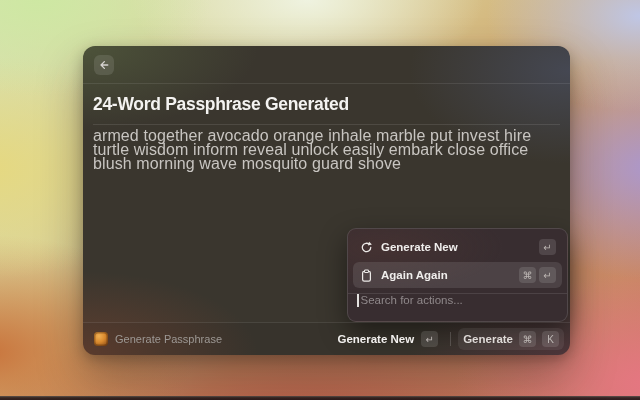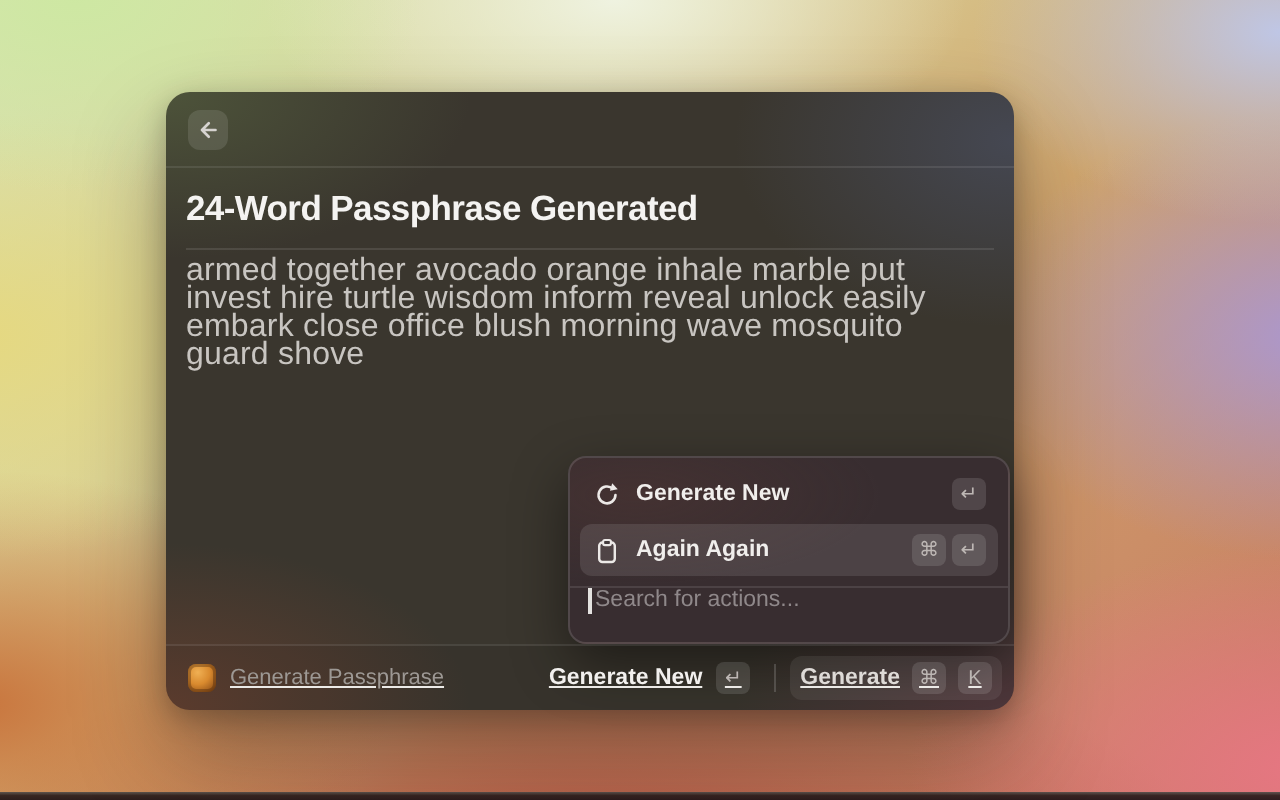--- a/index.html
+++ b/index.html
@@ -23,21 +23,21 @@
 
   
   .bottom-strip {
     position: absolute; left: 0; right: 0; bottom: 0; height: 4px;
     background: linear-gradient(180deg, #55504c 0%, #2a1d1c 45%, #201518 100%);
     opacity: 0.92;
   }
 
   
   .window {
-    position: absolute; left: 83px; top: 46px; width: 424px; height: 309px;
+    position: absolute; left: 83px; top: 46px; width: 487px; height: 309px;
     border-radius: 12px;
     background:
       radial-gradient(ellipse 60% 45% at 0% 0%, rgba(96,112,70,0.50) 0%, rgba(96,112,70,0) 60%),
       radial-gradient(ellipse 55% 50% at 100% 8%, rgba(78,86,112,0.55) 0%, rgba(78,86,112,0) 60%),
       radial-gradient(ellipse 60% 45% at 0% 100%, rgba(140,72,48,0.45) 0%, rgba(140,72,48,0) 60%),
       radial-gradient(ellipse 55% 45% at 100% 100%, rgba(118,62,86,0.40) 0%, rgba(118,62,86,0) 60%),
       #3a362e;
     box-shadow: 0 22px 45px rgba(40,20,20,0.38), 0 4px 14px rgba(0,0,0,0.25);
     overflow: visible;
     color: #eceae7;
@@ -98,21 +98,20 @@
   .caret { width: 1.5px; height: 13px; background: #e4e2e0; }
   .ph { font-size: 11.5px; color: #8f888a; padding-left: 1px; }
 
   
   .win-footer {
     position: absolute; left: 0; right: 0; bottom: 0; height: 33px;
     border-top: 1px solid rgba(255,255,255,0.09);
     border-radius: 0 0 12px 12px;
     display: flex; align-items: center; padding: 0 6px 0 11px; gap: 7px;
     background: rgba(0,0,0,0.04);
-    text-decoration: underline;
   }
   .app-icon {
     width: 14px; height: 14px; border-radius: 4px;
     background:
       radial-gradient(circle at 35% 30%, #f0b054 0%, #d98a2e 45%, #9c5a1c 80%, #6e3c12 100%);
     box-shadow: inset 0 0 0 1.5px rgba(60,30,5,0.35);
   }
   .app-name { font-size: 11px; color: #9d9894; }
   .spacer { flex: 1; }
   .footer-action {

